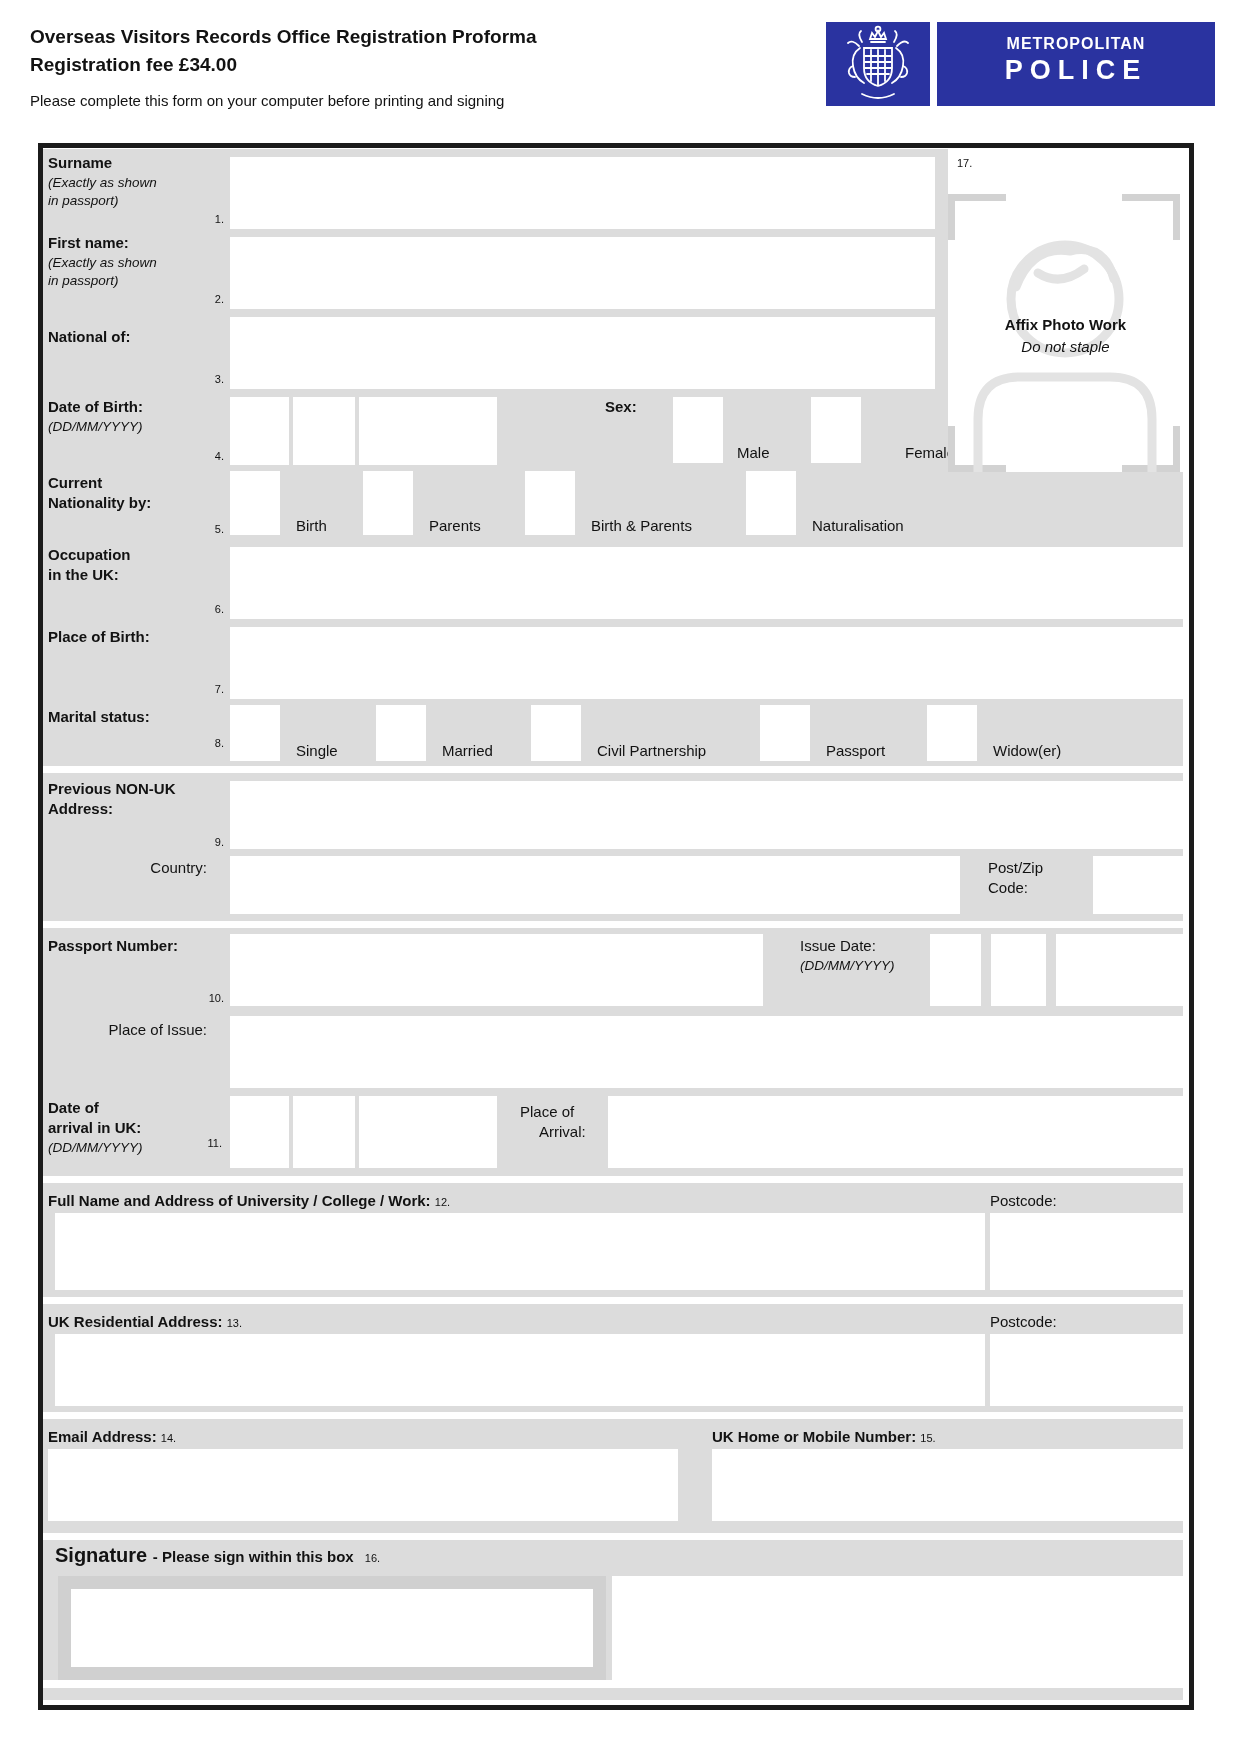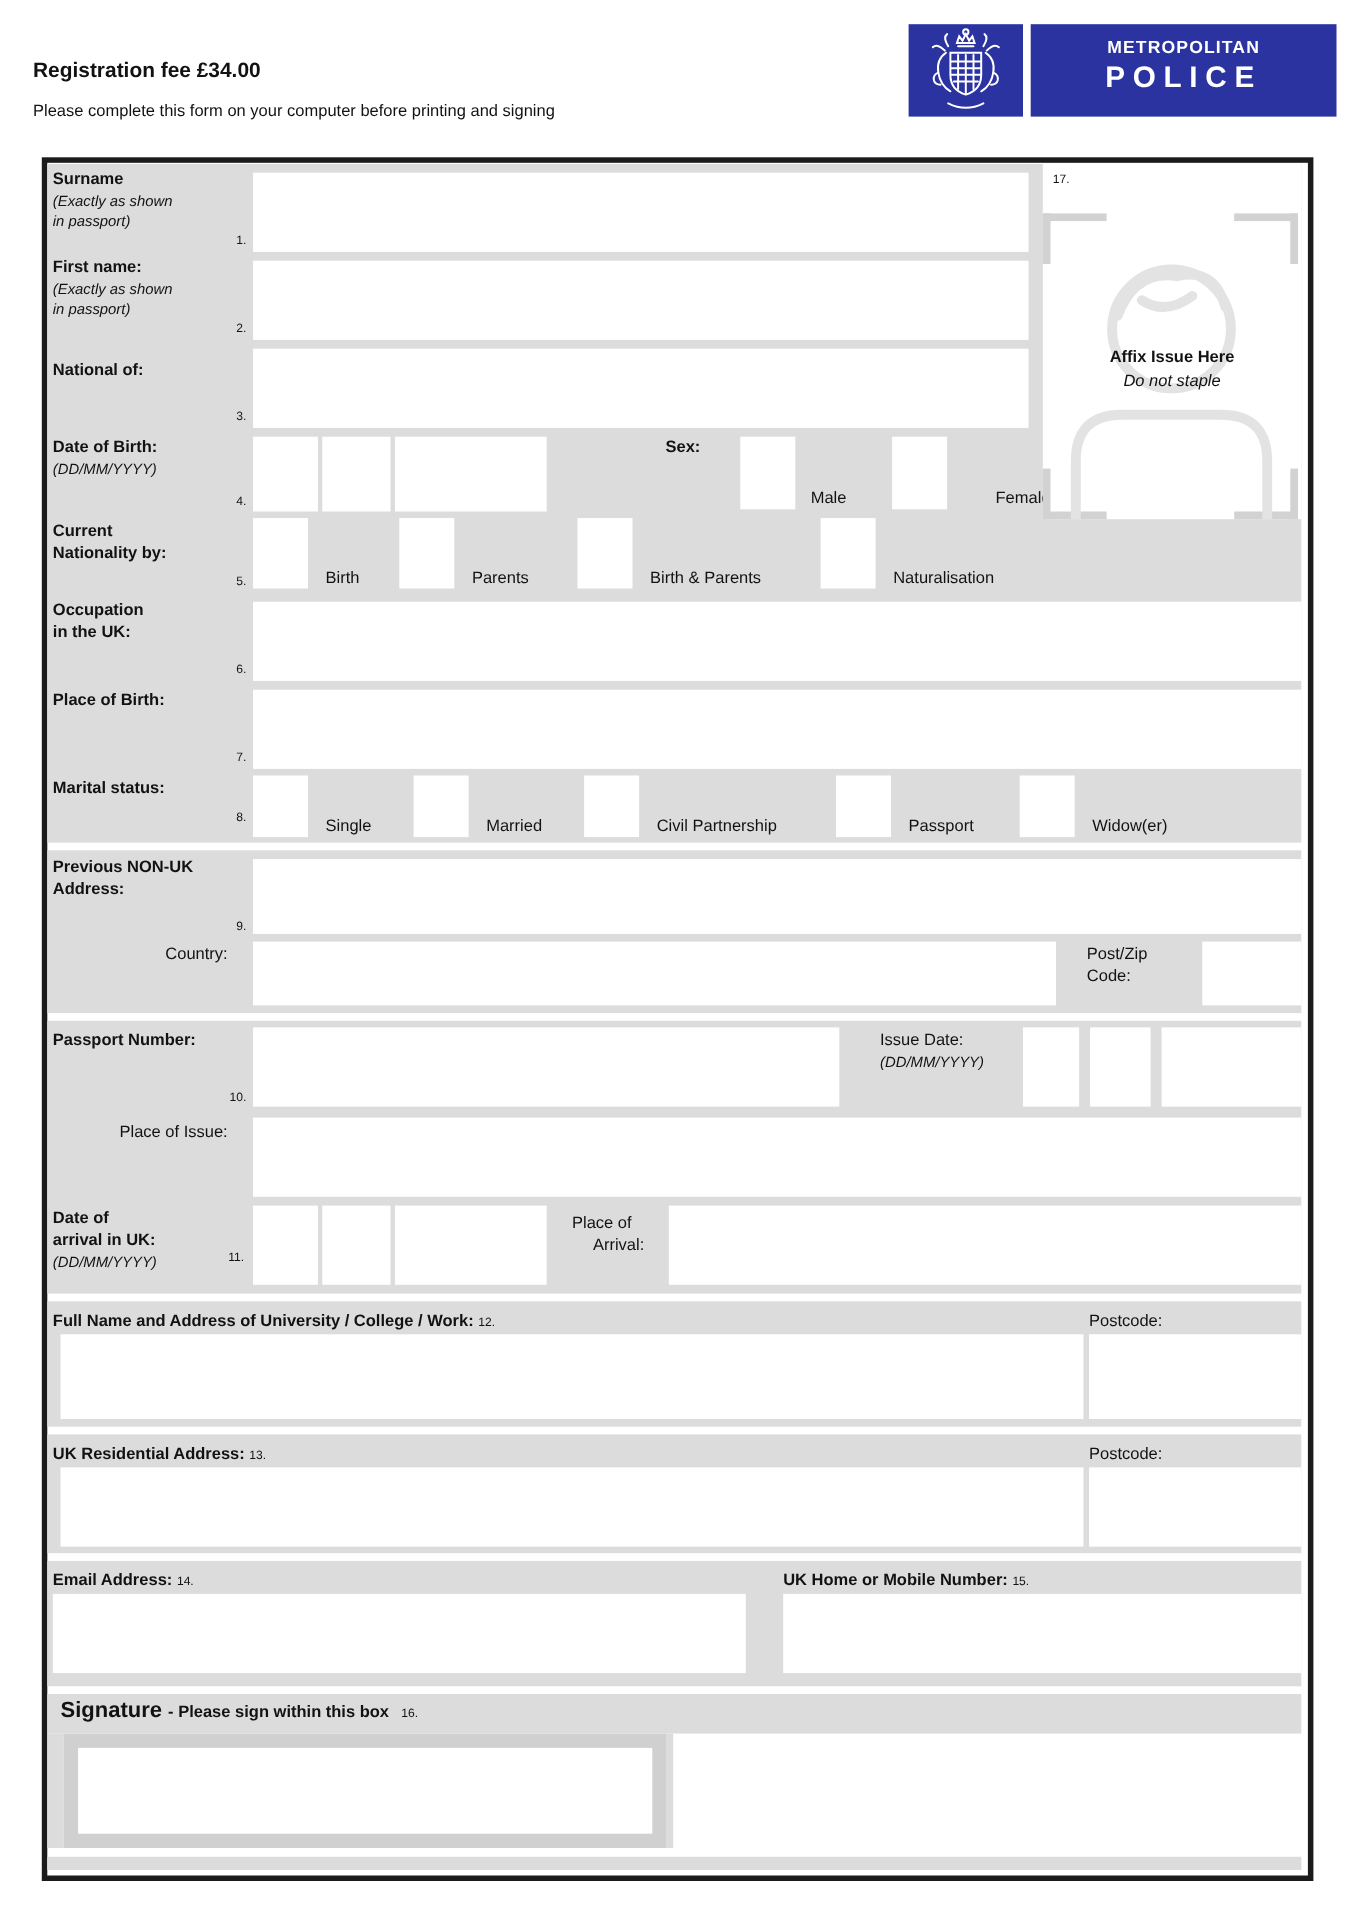--- a/index.html
+++ b/index.html
@@ -24,20 +24,21 @@
             border:13px solid #d0d0d0;box-sizing:border-box;background:#ffffff;}
   .photo{position:absolute;left:948px;top:149px;width:235px;height:323px;background:#ffffff;}
   .affix1{position:absolute;left:0;top:167px;width:235px;text-align:center;font-weight:bold;font-size:15px;}
   .affix2{position:absolute;left:0;top:189px;width:235px;text-align:center;font-style:italic;font-size:15px;}
 </style>
 </head>
 <body>
 
 <div class="page">
 
+  <div class="title" style="left:30px;top:24px;">Overseas Visitors Records Office Registration Proforma</div>
   <div class="title" style="left:30px;top:52px;">Registration fee £34.00</div>
   <div class="subtitle" style="left:30px;top:92px;">Please complete this form on your computer before printing and signing</div>
 
   <div class="logo" style="left:826px;top:22px;width:104px;height:84px;">
     <svg width="104" height="84" viewBox="0 0 104 84">
       <g stroke="#ffffff" fill="none" stroke-width="1.8" stroke-linecap="round">
         <circle cx="52" cy="7" r="2.4"></circle>
         <path d="M44,17 l2,-6 l3,4 l3,-6 l3,6 l3,-4 l2,6 z"></path>
         <path d="M45,20 h14"></path>
         <path d="M38,26 h28 v20 q0,14 -14,18 q-14,-4 -14,-18 z"></path>
@@ -137,21 +138,21 @@
     <div class="bracket" style="left:174px;top:316px;width:58px;height:7px;"></div>
     <div class="bracket" style="left:225px;top:277px;width:7px;height:46px;"></div>
     <svg width="235" height="323" viewBox="0 0 235 323" style="position:absolute;left:0;top:0;">
       <g stroke="#e3e3e3" fill="none" stroke-width="9" stroke-linecap="round">
         <circle cx="117" cy="150" r="54"></circle>
         <path d="M 68,138 Q 84,96 122,102 Q 156,94 166,130"></path>
         <path d="M 90,124 Q 112,138 136,120"></path>
         <path d="M 30,323 L 30,270 Q 30,228 72,228 L 162,228 Q 204,228 204,270 L 204,323"></path>
       </g>
     </svg>
-    <div class="affix1">Affix Issue Here</div>
+    <div class="affix1">Affix Photo Work</div>
     <div class="affix2">Do not staple</div>
   </div>
 
   <div class="panel" style="left:43px;top:773px;width:1140px;height:148px;"></div>
   <div class="lbl" style="left:48px;top:779px;">Previous NON-UK</div>
   <div class="lbl" style="left:48px;top:799px;">Address:</div>
   <div class="num right" style="left:198px;top:836px;width:26px;">9.</div>
   <div class="box" style="left:230px;top:781px;width:953px;height:68px;"></div>
   <div class="lbl right" style="left:100px;top:858px;width:107px;font-weight:normal;">Country:</div>
   <div class="box" style="left:230px;top:856px;width:730px;height:58px;"></div>

